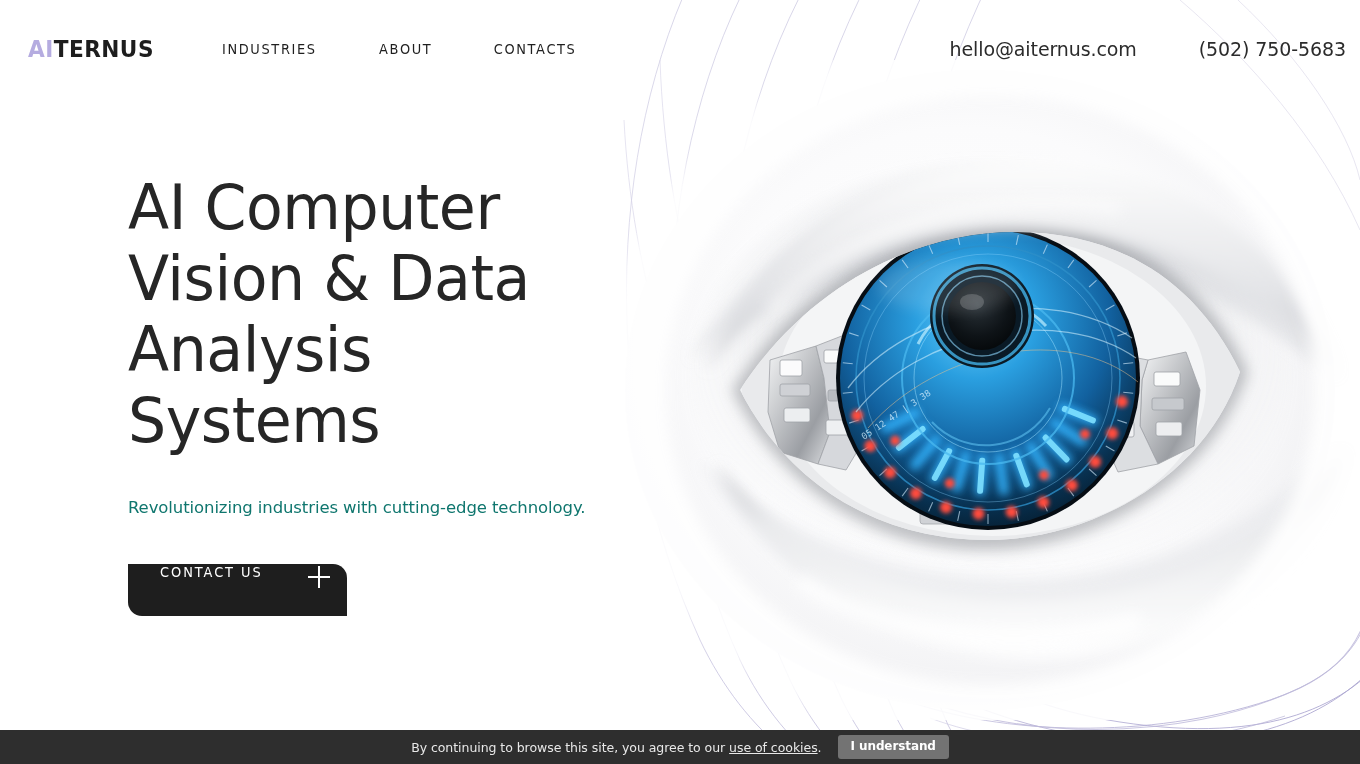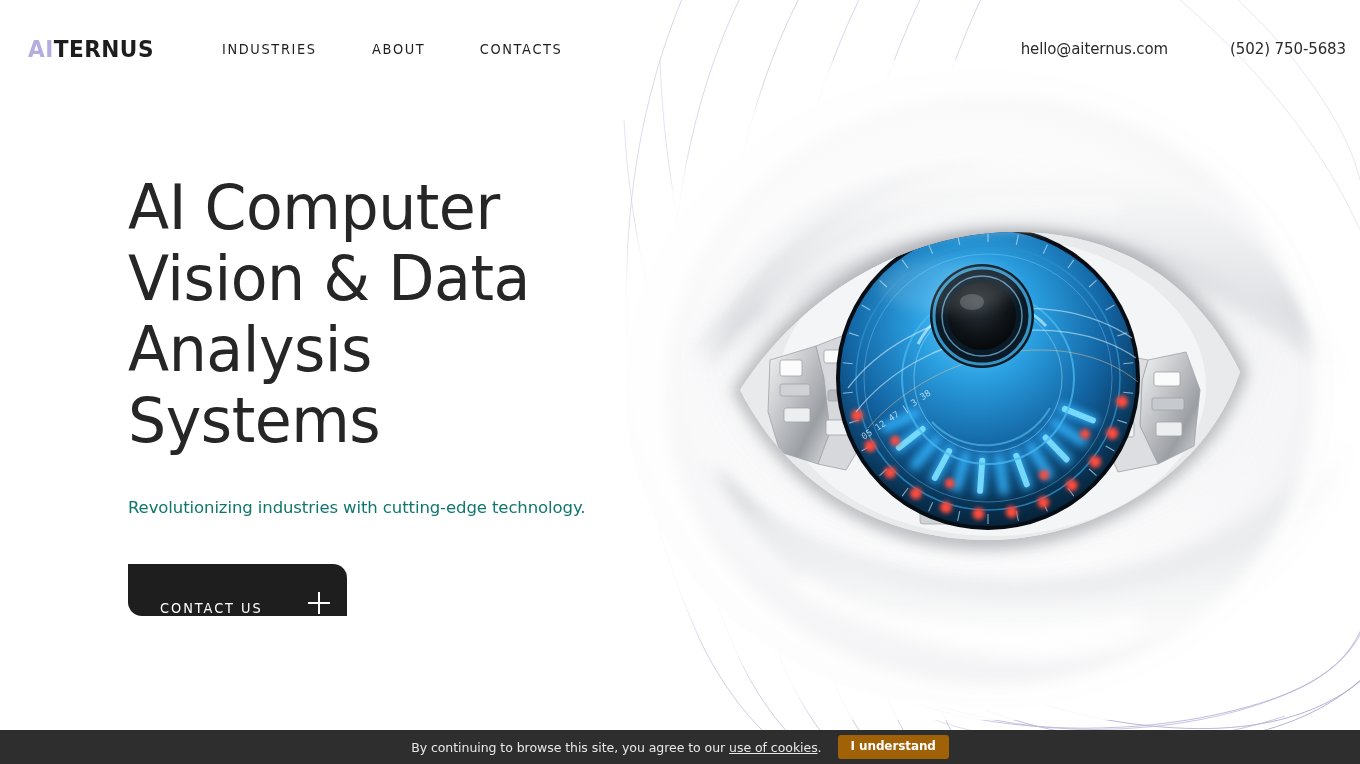--- a/index.html
+++ b/index.html
@@ -67,21 +67,21 @@
     text-decoration: none;
     transform: scaleX(0.94);
     transform-origin: left center;
   }
   .logo .ai { color: #b5ace0; }
 
   .main-nav {
     display: flex;
     align-items: center;
     margin-left: 58px;
-    gap: 0;
+    gap: 7px;
   }
   .nav-link {
     font-family: "DejaVu Sans", sans-serif;
     font-size: 13.5px;
     font-weight: 500;
     letter-spacing: 1.7px;
     color: #1f1f1f;
     text-decoration: none;
     text-transform: uppercase;
     white-space: nowrap;
@@ -91,21 +91,21 @@
   .nav-link + .nav-link { margin-left: 52px; }
 
   .header-contacts {
     margin-left: auto;
     display: flex;
     align-items: center;
     gap: 62px;
   }
   .header-contact {
     font-family: "DejaVu Sans", sans-serif;
-    font-size: 15px;
+    font-size: 19px;
     font-weight: 400;
     color: #2b2b2b;
     text-decoration: none;
     white-space: nowrap;
     letter-spacing: -0.1px;
   }
 
   
   .hero {
     position: absolute;
@@ -134,21 +134,21 @@
     font-weight: 400;
     color: #0f766e;
     letter-spacing: -0.1px;
     line-height: 1.4;
   }
 
   
   .cta {
     margin-top: 45px;
     display: inline-flex;
-    align-items: flex-end;
+    align-items: flex-start;
     height: 52px;
     background: #1e1e1e;
     border: none;
     cursor: pointer;
     padding: 0;
     border-radius: 0 14px 0 14px;
     overflow: hidden;
   }
   .cta-label {
     display: flex;
@@ -197,21 +197,21 @@
     font-size: 12.5px;
     color: #e8e8e8;
     letter-spacing: -0.05px;
     white-space: nowrap;
   }
   .cookie-link {
     color: #e8e8e8;
     text-decoration: underline;
   }
   .cookie-accept {
-    background: #a16207;
+    background: #737373;
     color: #ffffff;
     border: none;
     font-family: "DejaVu Sans", sans-serif;
     font-size: 12px;
     font-weight: 700;
     padding: 4px 13px 5px;
     border-radius: 3px;
     cursor: pointer;
     letter-spacing: -0.1px;
     white-space: nowrap;

